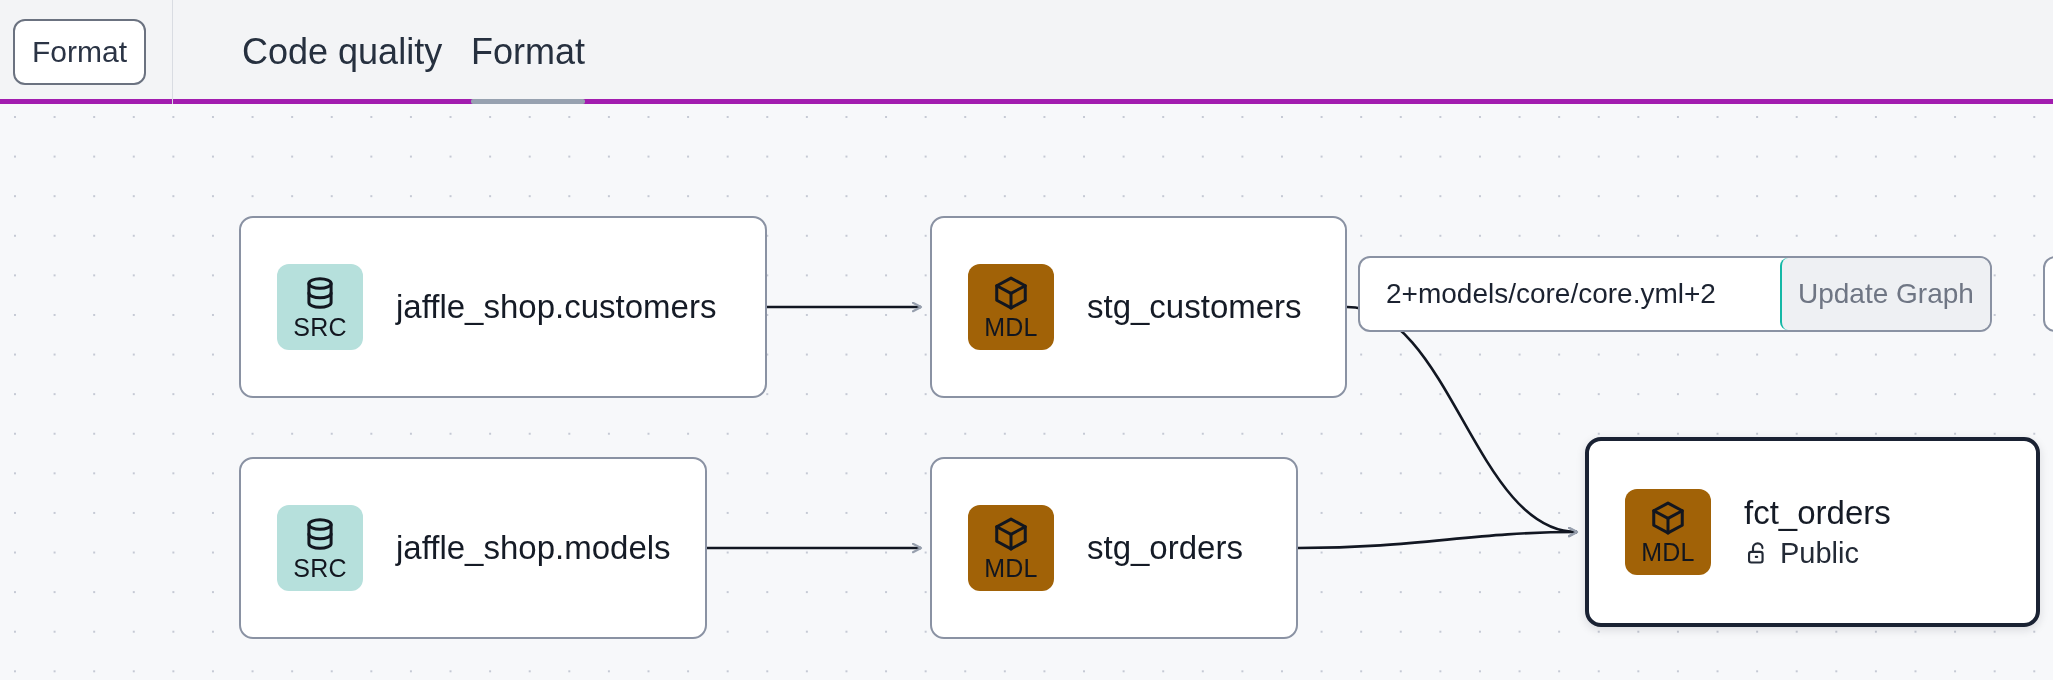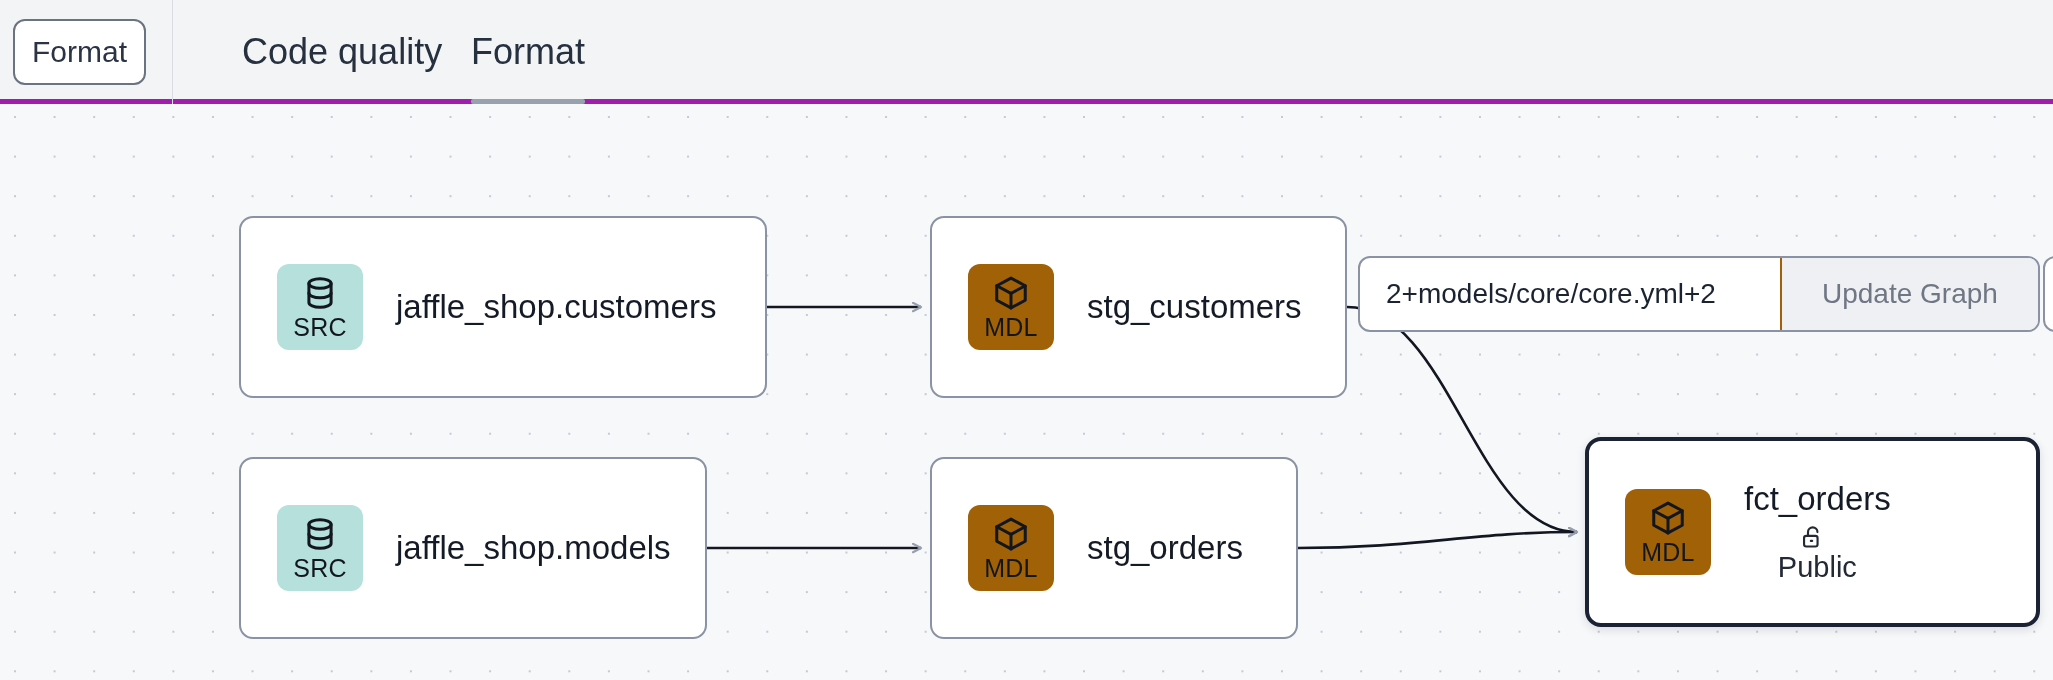--- a/index.html
+++ b/index.html
@@ -154,21 +154,20 @@
     line-height: 1.15;
     white-space: nowrap;
   }
   .node-sub {
     display: flex;
     align-items: center;
     margin-top: 6px;
     font-size: 29px;
     color: #232a36;
     white-space: nowrap;
-    flex-direction: column;
   }
   .node-sub .lock-icon {
     display: inline-flex;
     margin-right: 9px;
   }
 
   
   #node-src-customers { left: 239px; top: 112px;  width: 528px; height: 182px; }
   #node-src-orders    { left: 239px; top: 353px;  width: 468px; height: 182px; }
   #node-stg-customers { left: 930px; top: 112px;  width: 417px; height: 182px; }
@@ -196,27 +195,28 @@
     background: transparent;
     font-family: "Liberation Sans", sans-serif;
     font-size: 28px;
     color: #1b2230;
     padding: 8px 26px;
     box-sizing: border-box;
   }
   .graph-update-btn {
     display: flex;
     align-items: center;
-    padding: 0 40px;
+    padding: 0 16px;
     background: #eef0f3;
-    border-left: 2px solid #a16207;
+    border-left: 2px solid #14b8a6;
     color: #6f7684;
     font-size: 28px;
     cursor: pointer;
     white-space: nowrap;
+    border-radius: 8px;
   }
   .graph-control-extra {
     position: absolute;
     left: 2043px;
     top: 152px;
     width: 80px;
     height: 76px;
     background: #ffffff;
     border: 2px solid #8a92a3;
     border-radius: 12px;

